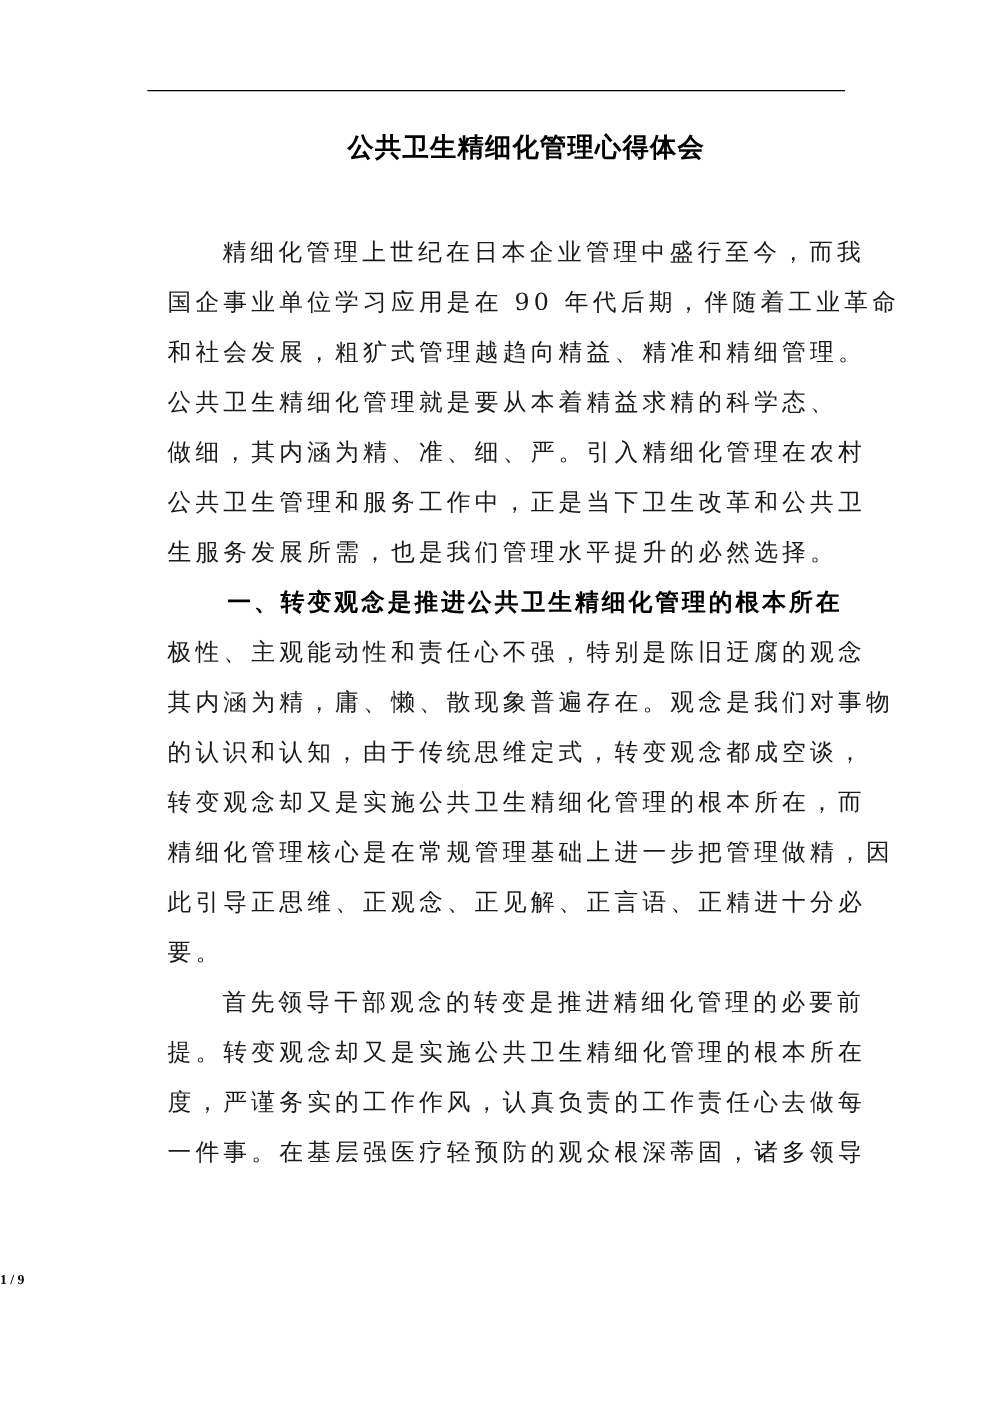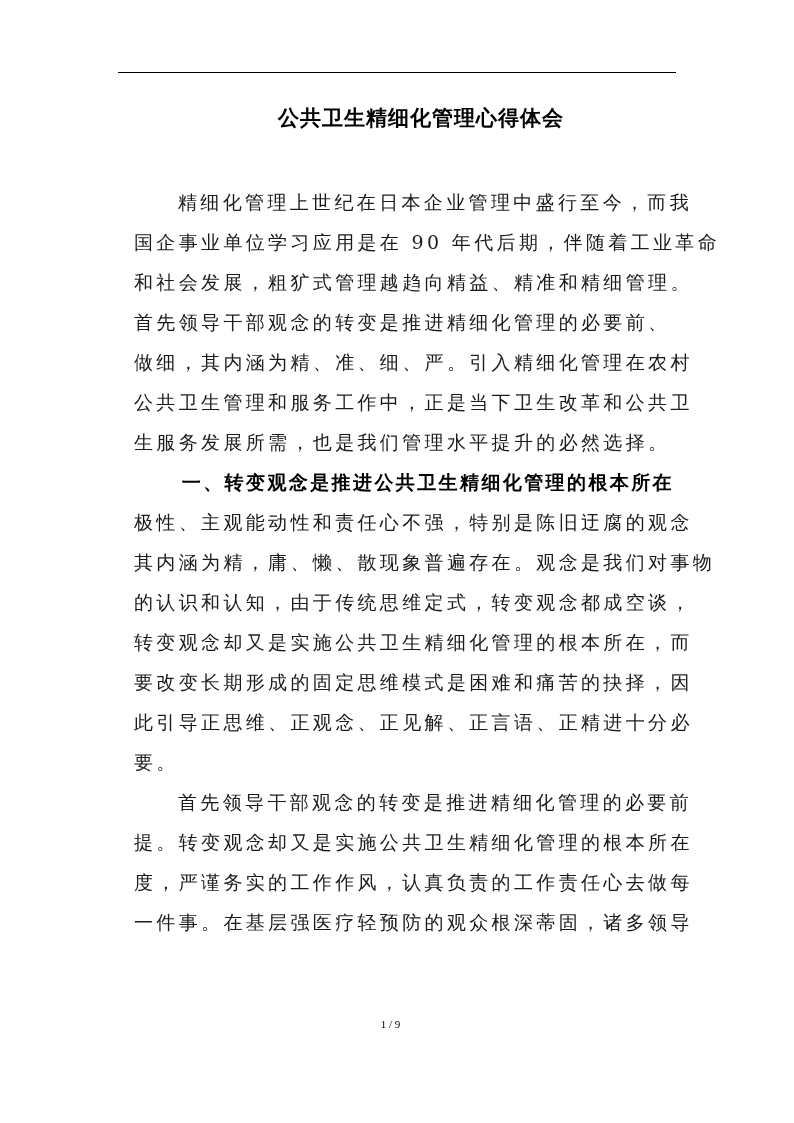--- a/index.html
+++ b/index.html
@@ -59,48 +59,48 @@
       font-family: "DejaVu Sans", "Liberation Sans", sans-serif;
       color: #000000;
       letter-spacing: 2.4px;
       text-align: right;
     }
     .page-number {
       position: absolute;
       left: 0;
       top: 1016px;
       width: 781px;
-      text-align: center;
+      text-align: left;
       font-family: "Liberation Serif", "DejaVu Serif", serif;
-      font-weight: normal;
+      font-weight: bold;
       font-size: 11px;
       line-height: 16px;
     }
   </style>
 </head>
 <body>
 
 <div class="header-rule"></div>
 
 <h1 class="doc-title" style="margin:0;padding-left:24px;">公共卫生精细化管理心得体会</h1>
 
 <div class="body-text">
   <span class="line indent">精细化管理上世纪在日本企业管理中盛行至今，而我</span>
   <span class="line">国企事业单位学习应用是在 90 年代后期，伴随着工业革命</span>
   <span class="line">和社会发展，粗犷式管理越趋向精益、精准和精细管理。</span>
-  <span class="line">首先领导干部观念的转变是推进精细化管理的必要前、</span>
+  <span class="line">公共卫生精细化管理就是要从本着精益求精的科学态、</span>
   <span class="line">做细，其内涵为精、准、细、严。引入精细化管理在农村</span>
   <span class="line">公共卫生管理和服务工作中，正是当下卫生改革和公共卫</span>
   <span class="line">生服务发展所需，也是我们管理水平提升的必然选择。</span>
   <span class="line indent heading">一、转变观念是推进公共卫生精细化管理的根本所在</span>
   <span class="line">极性、主观能动性和责任心不强，特别是陈旧迂腐的观念</span>
   <span class="line">其内涵为精，庸、懒、散现象普遍存在。观念是我们对事物</span>
   <span class="line">的认识和认知，由于传统思维定式，转变观念都成空谈，</span>
   <span class="line">转变观念却又是实施公共卫生精细化管理的根本所在，而</span>
-  <span class="line">要改变长期形成的固定思维模式是困难和痛苦的抉择，因</span>
+  <span class="line">精细化管理核心是在常规管理基础上进一步把管理做精，因</span>
   <span class="line">此引导正思维、正观念、正见解、正言语、正精进十分必</span>
   <span class="line">要。</span>
   <span class="line indent">首先领导干部观念的转变是推进精细化管理的必要前</span>
   <span class="line">提。转变观念却又是实施公共卫生精细化管理的根本所在</span>
   <span class="line">度，严谨务实的工作作风，认真负责的工作责任心去做每</span>
   <span class="line">一件事。在基层强医疗轻预防的观众根深蒂固，诸多领导</span>
 </div>
 
 <div class="page-number">1 / 9</div>
 

